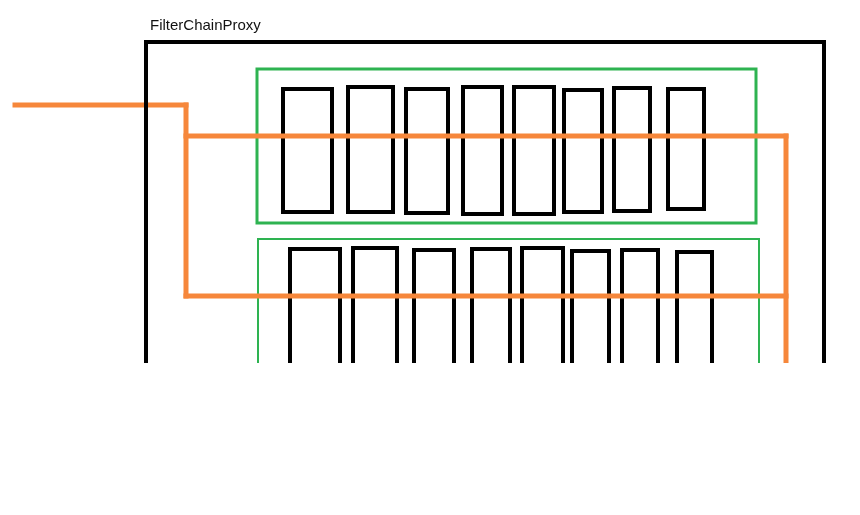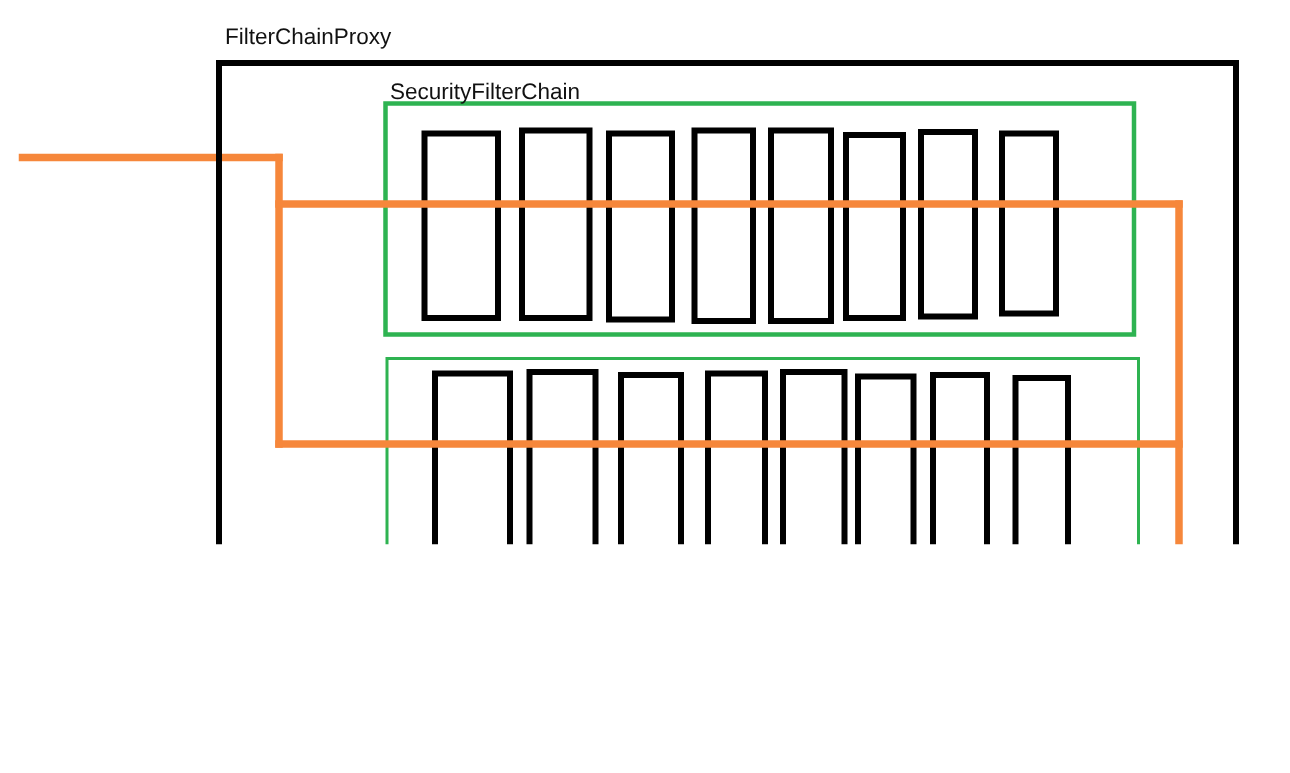--- a/index.html
+++ b/index.html
@@ -61,14 +61,13 @@
       <rect x="677" y="252" width="35" height="118" fill="#ffffff" stroke="#000000" stroke-width="4"></rect>
       <line x1="15" y1="105" x2="186" y2="105" stroke="#F6873B" stroke-width="5" stroke-linecap="square"></line>
       <line x1="186" y1="105" x2="186" y2="296" stroke="#F6873B" stroke-width="5" stroke-linecap="square"></line>
       <line x1="186" y1="136" x2="786" y2="136" stroke="#F6873B" stroke-width="5" stroke-linecap="square"></line>
       <line x1="786" y1="136" x2="786" y2="453" stroke="#F6873B" stroke-width="5" stroke-linecap="square"></line>
       <line x1="186" y1="296" x2="786" y2="296" stroke="#F6873B" stroke-width="5" stroke-linecap="square"></line>
       <line x1="55" y1="453" x2="786" y2="453" stroke="#F6873B" stroke-width="5" stroke-linecap="square"></line>
       <rect x="146" y="42" width="678" height="448" fill="none" stroke="#000000" stroke-width="4"></rect>
     </svg>
   <div class="diagram-label outer-label">FilterChainProxy</div>
-  <div class="diagram-label chain-label">SecurityFilterChain</div>
 </div>
 
 </body></html>

